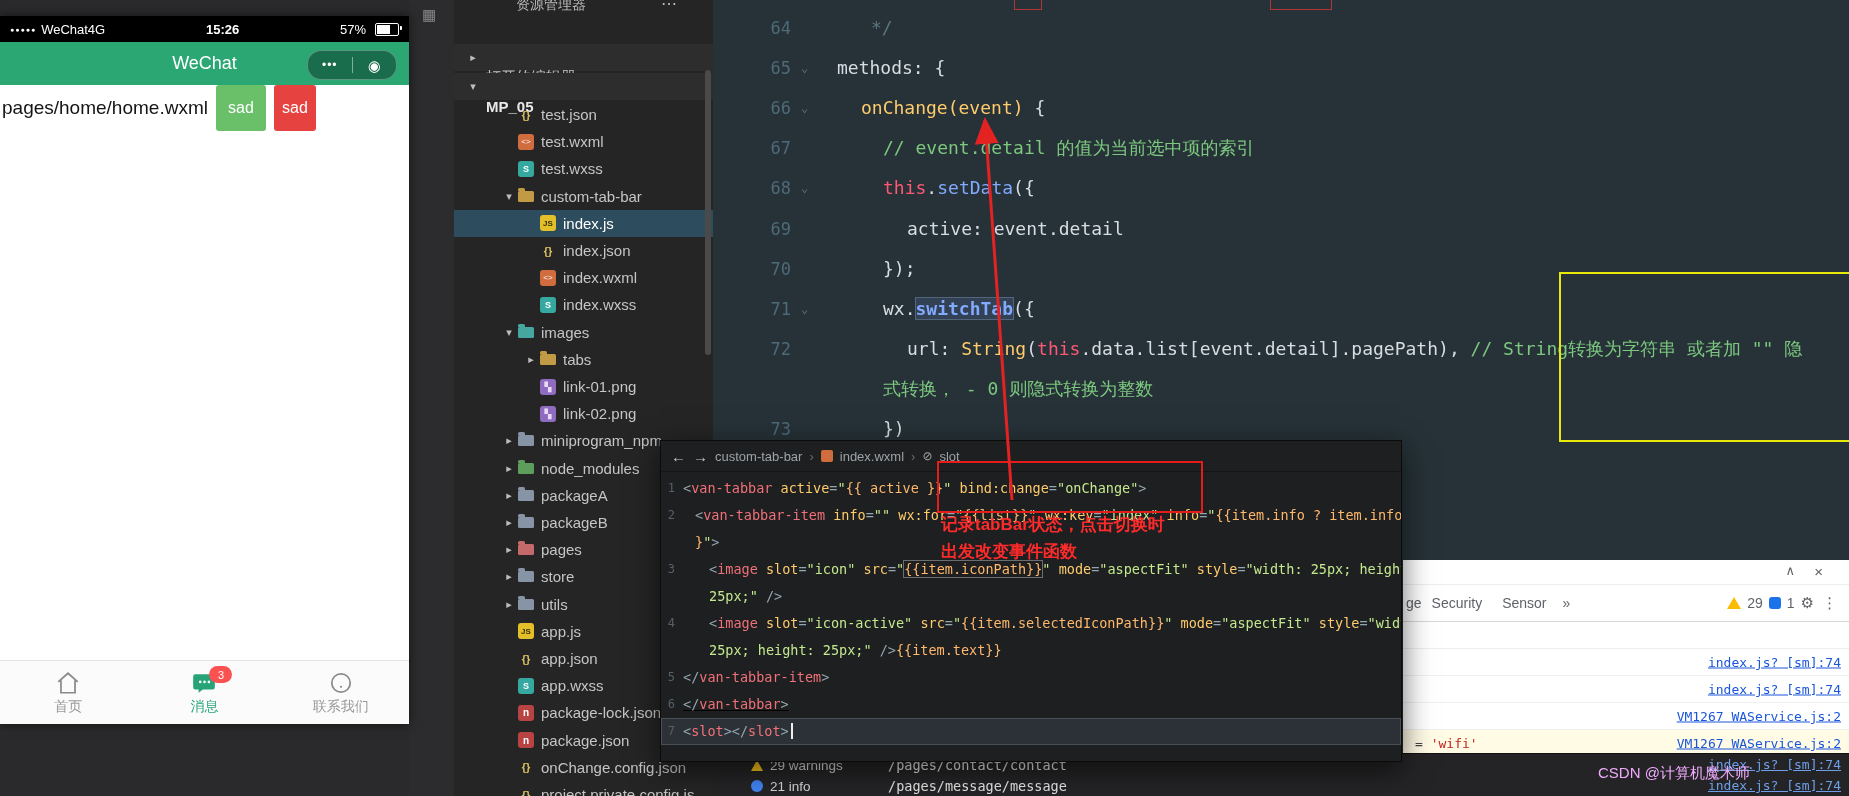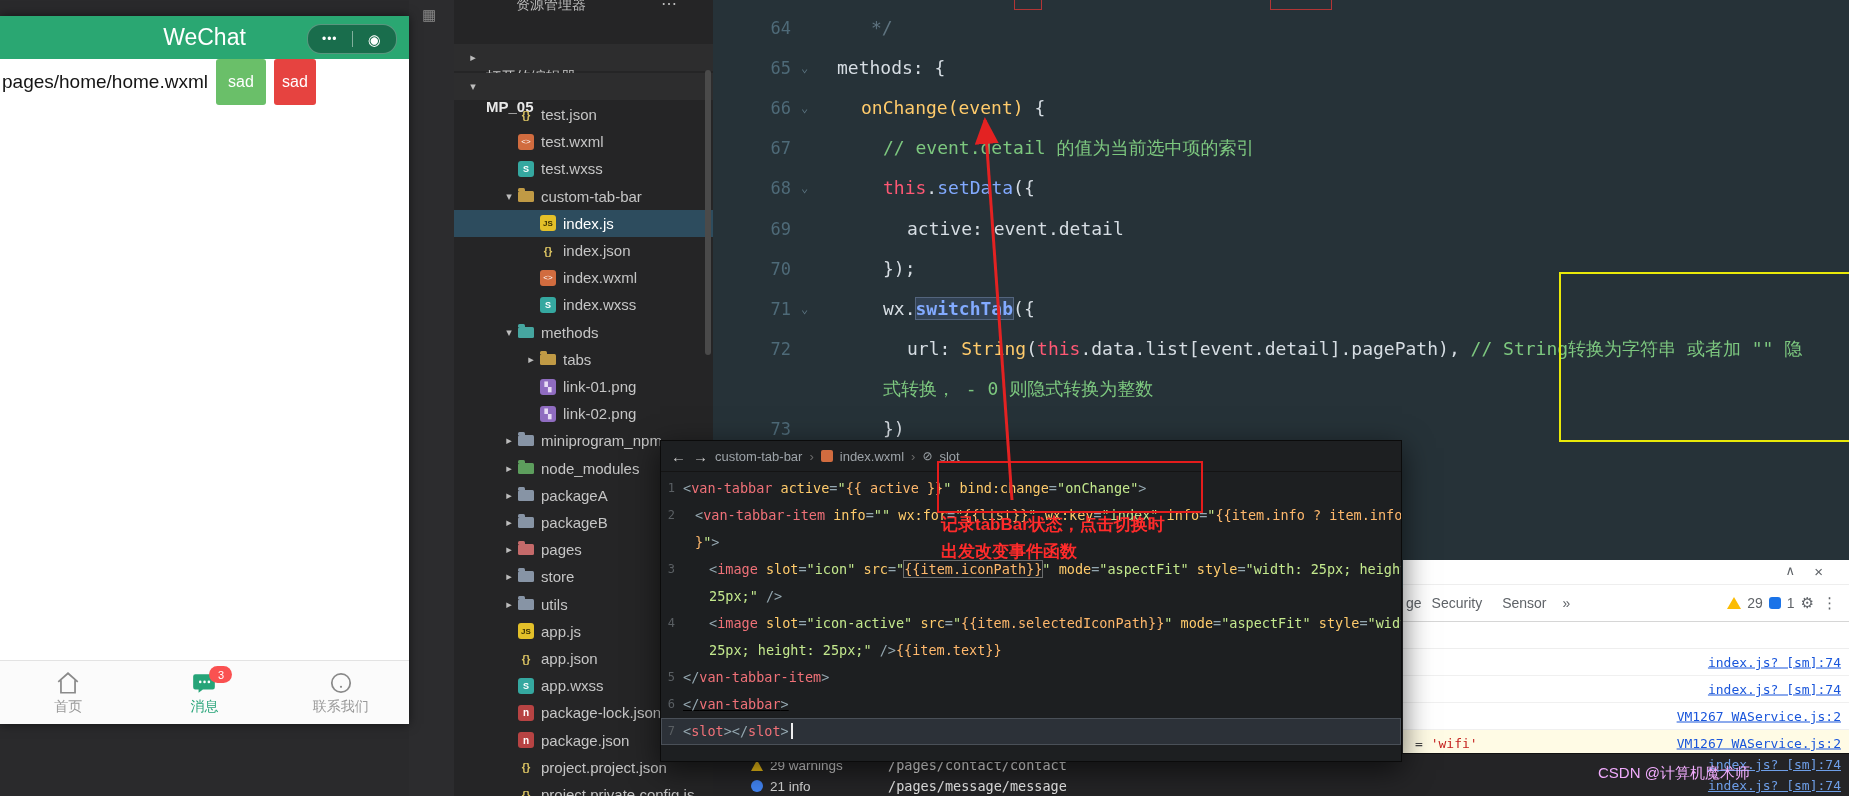--- a/index.html
+++ b/index.html
@@ -11,21 +11,21 @@
   
   .phone{position:absolute;left:0;top:16px;width:409px;height:708px;background:#fff;z-index:10;box-shadow:0 0 10px rgba(0,0,0,.55);}
   .p-status{height:26px;background:#000;color:#fff;display:flex;align-items:center;padding:0 10px;font-size:13px;}
   .p-status .grp{display:flex;align-items:center;gap:5px;}
   .p-status .sig{font-size:7px;letter-spacing:1px;}
   .p-status .mid{flex:1;text-align:center;font-weight:bold;}
   .batt{display:inline-block;width:22px;height:11px;border:1px solid #fff;border-radius:2px;position:relative;margin-left:4px;}
   .batt::before{content:"";position:absolute;left:1px;top:1px;bottom:1px;width:60%;background:#fff;}
   .batt::after{content:"";position:absolute;right:-4px;top:2.5px;width:2.5px;height:4px;background:#fff;border-radius:0 1px 1px 0;}
   .p-nav{height:43px;background:#2aa772;position:relative;display:flex;align-items:center;justify-content:center;}
-  .p-title{color:#fff;font-size:23px;}
+  .p-title{color:#fff;font-size:18px;}
   .capsule{position:absolute;right:12px;top:8px;width:88px;height:28px;border-radius:14px;background:rgba(5,40,32,.45);border:1px solid rgba(255,255,255,.28);display:flex;align-items:center;color:#fff;}
   .cap-more{flex:1;text-align:center;font-size:12px;letter-spacing:1px;}
   .cap-div{width:1px;height:16px;background:rgba(255,255,255,.45);}
   .cap-target{flex:1;text-align:center;font-size:15px;line-height:1;}
   .p-content{position:relative;height:576px;background:#fff;overflow:hidden;}
   .p-path{position:absolute;left:2px;top:12px;font-size:19px;color:#151515;}
   .p-btn{position:absolute;top:0;height:46px;border:none;color:#fff;font-size:16px;border-radius:3px;cursor:pointer;font-family:inherit;}
   .p-btn.green{left:216px;width:50px;background:#6abf69;}
   .p-btn.red{left:274px;width:42px;background:#e64340;}
   .p-tabbar{position:absolute;left:0;right:0;bottom:0;height:63px;background:#fbfbfb;border-top:1px solid #e3e3e3;display:flex;}
@@ -117,20 +117,31 @@
   .ic-info-dot{width:12px;height:12px;border-radius:50%;background:#4285f4;display:inline-block;}
   .log-row{position:absolute;left:175px;right:8px;height:20px;line-height:20px;}
   .log-text{position:absolute;left:0;font-family:"DejaVu Sans Mono",monospace;font-size:13.5px;color:#e6e6e6;}
   .log-link{position:absolute;right:0;font-family:"DejaVu Sans Mono",monospace;font-size:13px;color:#6e9fe8;text-decoration:underline;cursor:pointer;}
   .wm{position:absolute;left:1598px;top:764px;z-index:70;color:#f0abfc;font-size:15px;}
 </style>
 </head>
 <body>
 
 <section class="phone">
+  <div class="p-status">
+    <span class="grp">
+      <span class="sig">●●●●●</span>
+      <span>WeChat4G</span>
+    </span>
+    <span class="mid">15:26</span>
+    <span class="grp">
+      <span>57%</span>
+      <span class="batt"></span>
+    </span>
+  </div>
   <div class="p-nav">
     <span class="p-title">WeChat</span>
     <div class="capsule">
       <span class="cap-more">•••</span>
       <span class="cap-div"></span>
       <span class="cap-target">◉</span>
     </div>
   </div>
   <div class="p-content">
     <span class="p-path">pages/home/home.wxml</span>
@@ -211,21 +222,21 @@
         <span class="fico wxml">&lt;&gt;</span>
         <span class="tree-label">index.wxml</span>
       </div>
       <div class="tree-row" style="top: 190.4px; padding-left: 86px;">
         <span class="fico wxss">S</span>
         <span class="tree-label">index.wxss</span>
       </div>
       <div class="tree-row" style="top: 217.6px; padding-left: 48px;">
         <span class="chev">▾</span>
         <span class="folder-ic" style="background: rgb(70, 166, 160);"></span>
-        <span class="tree-label">methods</span>
+        <span class="tree-label">images</span>
       </div>
       <div class="tree-row" style="top: 244.8px; padding-left: 70px;">
         <span class="chev">▸</span>
         <span class="folder-ic" style="background: rgb(192, 154, 69);"></span>
         <span class="tree-label">tabs</span>
       </div>
       <div class="tree-row" style="top: 272px; padding-left: 86px;">
         <span class="fico png">▚</span>
         <span class="tree-label">link-01.png</span>
       </div>
@@ -283,21 +294,21 @@
       <div class="tree-row" style="top: 598.4px; padding-left: 64px;">
         <span class="fico npm">n</span>
         <span class="tree-label">package-lock.json</span>
       </div>
       <div class="tree-row" style="top: 625.6px; padding-left: 64px;">
         <span class="fico npm">n</span>
         <span class="tree-label">package.json</span>
       </div>
       <div class="tree-row" style="top: 652.8px; padding-left: 64px;">
         <span class="fico json">{}</span>
-        <span class="tree-label">project.project.json</span>
+        <span class="tree-label">onChange.config.json</span>
       </div>
       <div class="tree-row" style="top: 680px; padding-left: 64px;">
         <span class="fico json">{}</span>
         <span class="tree-label">project.private.config.js...</span>
       </div>
     </div>
   <div class="exp-scroll"></div>
 </aside>
 
 <div class="editor">

